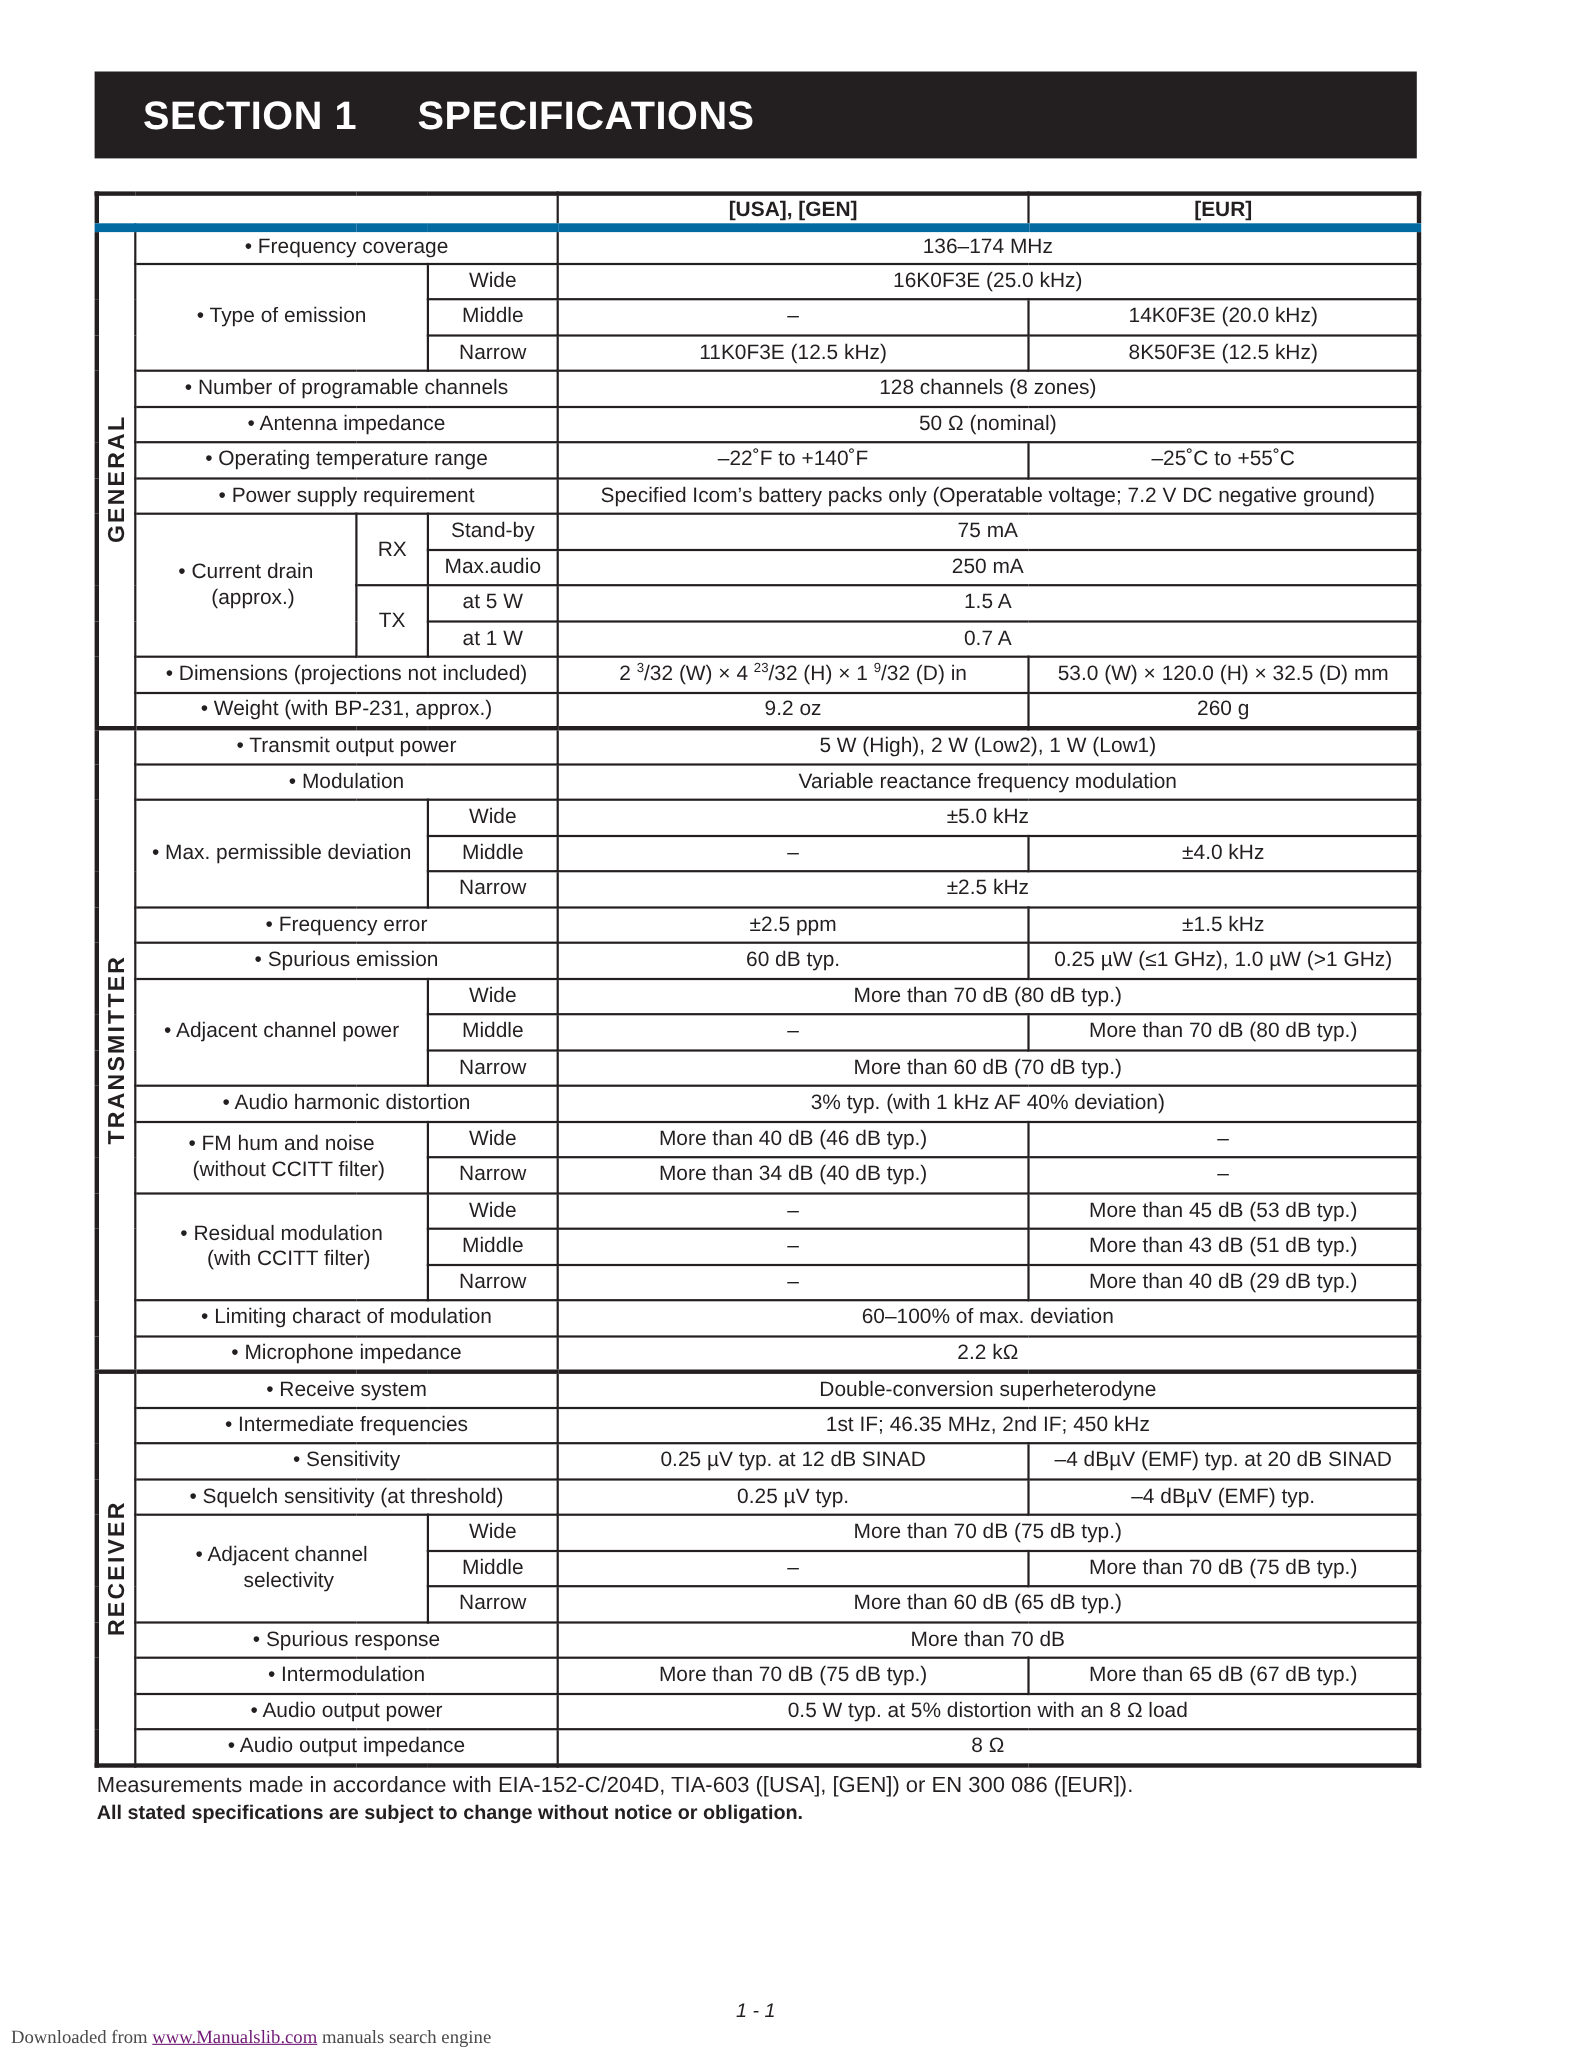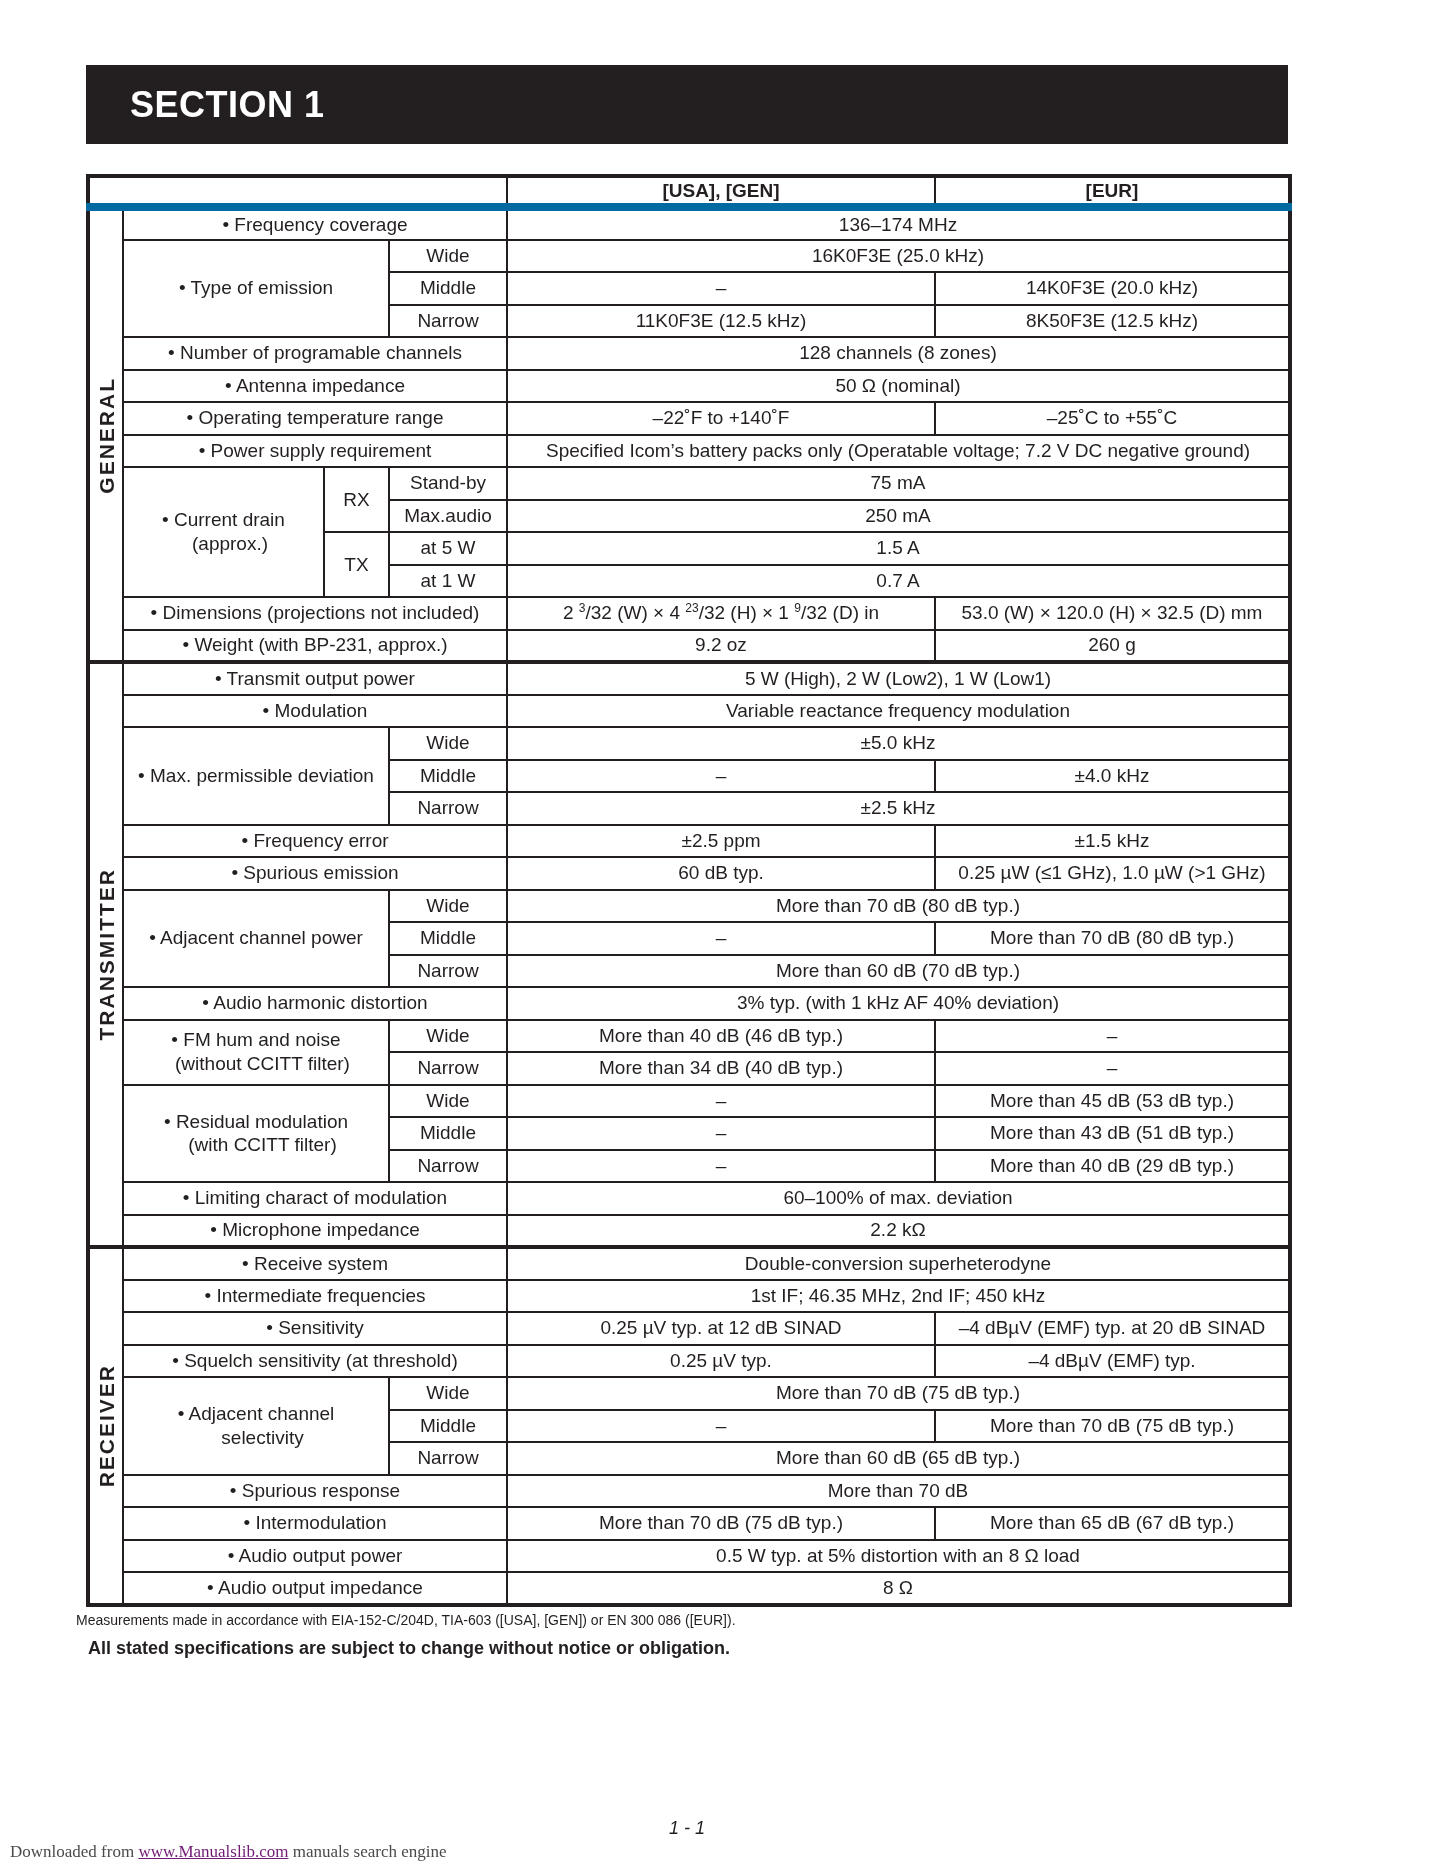--- a/index.html
+++ b/index.html
@@ -32,34 +32,35 @@
   td.lbl{text-align:left;padding-left:9px;}
   td.top{vertical-align:top;padding-top:4px;}
   .l2{padding-left:13px;}
   td.strip{padding:0;}
   .vlabel{
     writing-mode:vertical-rl;transform:rotate(180deg);
     font-weight:bold;font-size:21px;letter-spacing:2px;margin:0 auto;
   }
   sup{font-size:12px;vertical-align:super;line-height:0;}
   
-  .note1{position:absolute;left:76px;top:1612px;font-size:14px;}
+  .note1{position:absolute;left:88px;top:1612px;font-size:20px;}
   .note2{position:absolute;left:88px;top:1638px;font-size:18px;font-weight:bold;text-align:right;}
   .pagenum{position:absolute;left:86px;top:1818px;width:1202px;text-align:center;font-size:18px;font-style:italic;}
   .dl{
     position:absolute;left:10px;top:1842px;
     font-family:"Liberation Serif",serif;font-size:17px;color:#4a4a4a;
   }
   .dl a{color:#701a75;text-decoration:underline;cursor:pointer;}
 </style>
 </head>
 <body>
 
 <div class="titlebar">
   <span>SECTION 1</span>
+  <span>SPECIFICATIONS</span>
 </div>
 
 <table class="spec">
   <colgroup>
     <col style="width:35px">
       <col style="width:201px">
       <col style="width:65px">
     <col style="width:118px">
       <col style="width:428px">
       <col style="width:355px">

